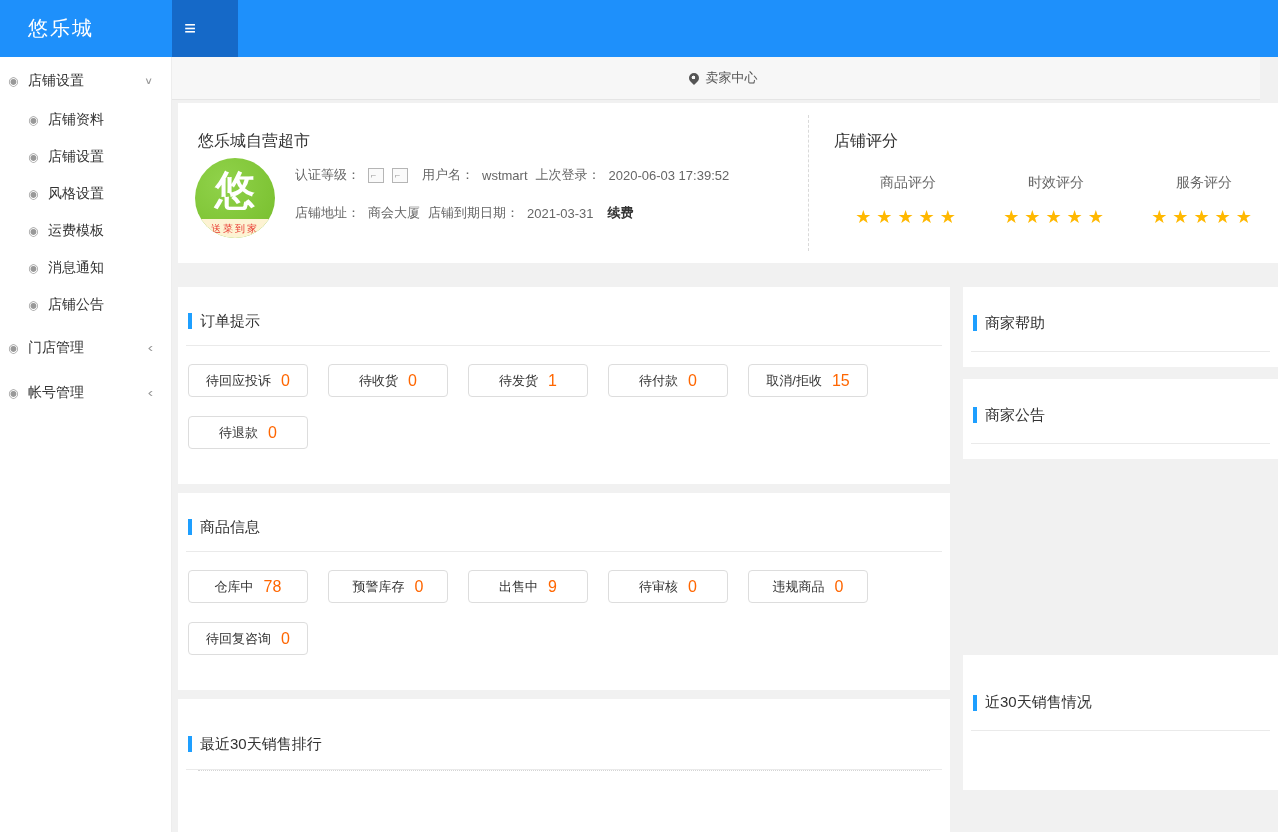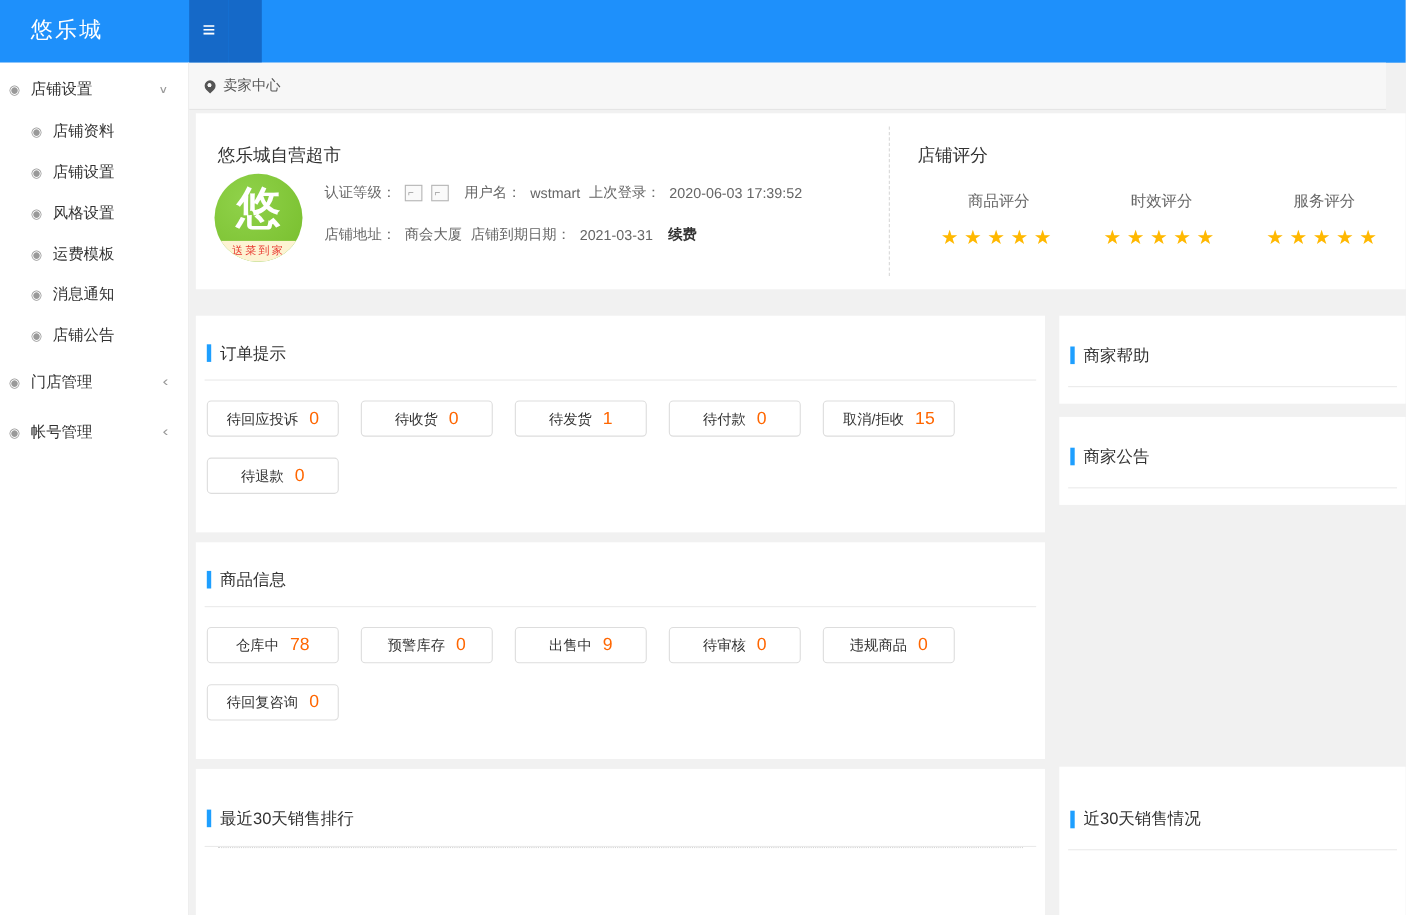--- a/index.html
+++ b/index.html
@@ -23,32 +23,32 @@
   .sidebar { position:absolute; left:0; top:57px; width:172px; bottom:0; background:#fff; border-right:1px solid #ededed; padding-top:4px; }
   .menu-item { display:flex; align-items:center; height:40px; padding:0 18px 0 8px; font-size:14px; color:#333; cursor:pointer; }
   .menu-item .bullet { width:14px; color:#999; font-size:12px; margin-right:6px; flex:none; }
   .menu-item .chev { margin-left:auto; color:#999; font-size:12px; transform:scaleY(.8); }
   .chev-down::after { content:"∨"; }
   .chev-left::after { content:"‹"; font-size:16px; }
   .menu-item.sub { height:37px; padding-left:28px; }
   .menu-item.group + .menu-item.group, .menu-item.sub + .menu-item.group { margin-top:5px; }
 
   
-  .breadcrumb { position:absolute; left:172px; top:57px; right:18px; height:43px; background:#f7f7f7; border-bottom:1px solid #e5e5e5; display:flex; align-items:center; padding-left:14px; font-size:13px; color:#555; }
+  .breadcrumb { position:absolute; left:172px; top:57px; right:18px; height:43px; background:#f7f7f7; border-bottom:1px solid #e5e5e5; display:flex; align-items:center; padding-left:14px; font-size:13px; color:#555;justify-content:center; }
   .pin { width:10px; height:10px; background:radial-gradient(circle at 50% 42%, #f7f7f7 1.6px, #555 2.1px); border-radius:50% 50% 50% 0; transform:rotate(-45deg); margin-right:7px; flex:none; }
 
   
   .panel { position:absolute; background:#fff; }
   #panel-store  { left:178px; top:103px; width:1100px; height:160px; }
   #panel-orders { left:178px; top:287px; width:772px;  height:197px; }
   #panel-goods  { left:178px; top:493px; width:772px;  height:197px; }
   #panel-rank   { left:178px; top:699px; width:772px;  height:133px; }
   #panel-help   { left:963px; top:287px; width:315px;  height:80px;  }
   #panel-notice { left:963px; top:379px; width:315px;  height:80px;  }
-  #panel-sales  { left:963px; top:697px; width:315px;  height:135px; }
+  #panel-sales  { left:963px; top:655px; width:315px;  height:135px; }
 
   .sec-head { display:flex; align-items:center; margin:0 8px; border-bottom:1px solid #eaeaea; height:59px; padding:10px 2px 0 2px; }
   .sec-bar { width:4px; height:16px; background:#1e9fff; margin-right:8px; flex:none; }
   .sec-title { font-size:15px; color:#333; }
   #panel-help .sec-head, #panel-notice .sec-head { height:65px; padding-top:8px; }
   #panel-rank .sec-head { height:71px; padding-top:20px; }
   #panel-sales .sec-head { height:76px; padding-top:20px; }
 
   
   .store-name { position:absolute; left:20px; top:28px; font-size:16px; color:#333; }

